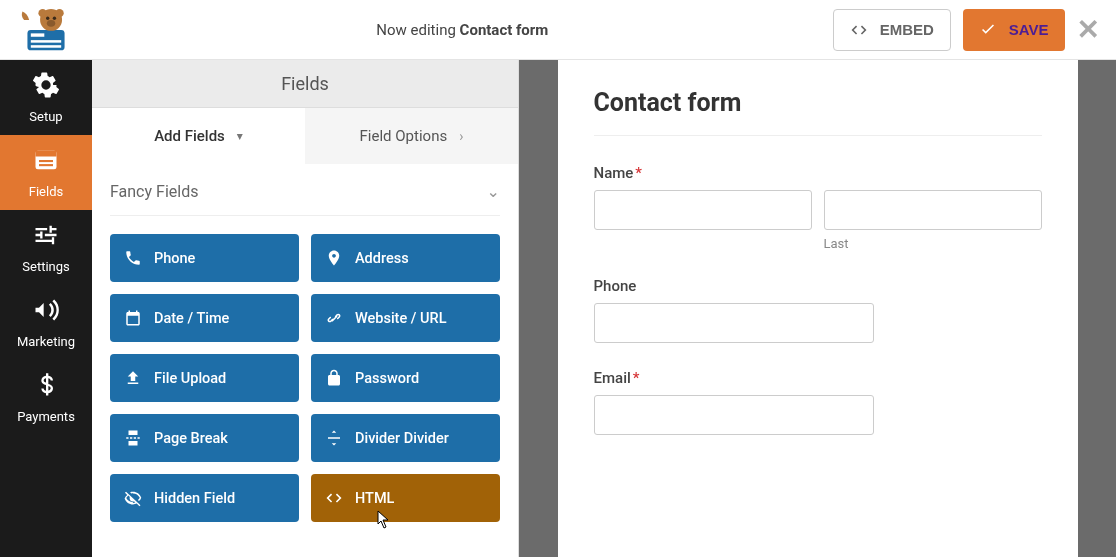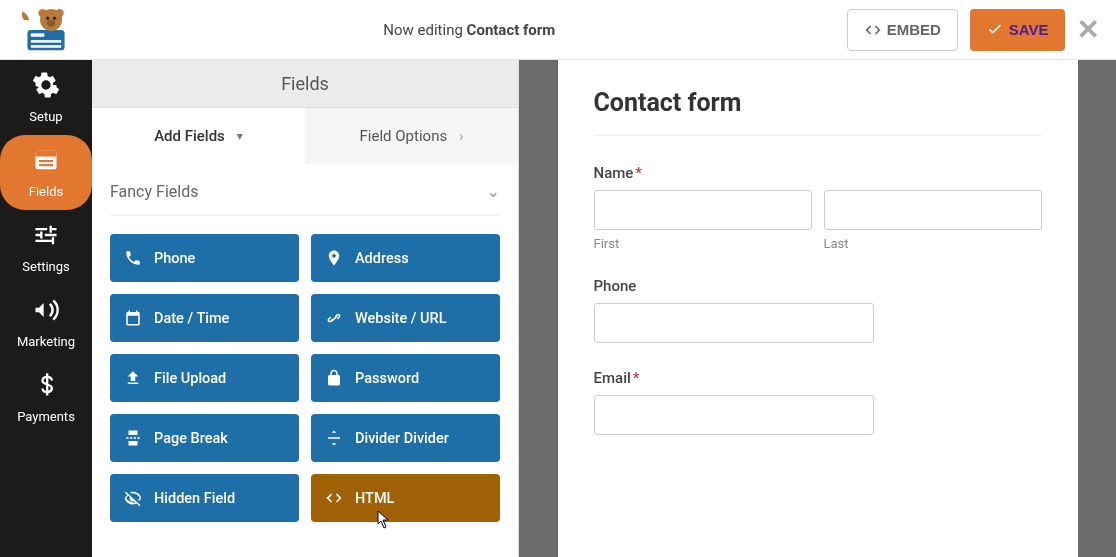--- a/index.html
+++ b/index.html
@@ -24,21 +24,21 @@
     .title-area {
       flex: 1;
       text-align: center;
       font-size: 15px;
       color: #444;
     }
     .title-area .prefix { font-weight: 400; }
     .title-area .name { font-weight: 700; }
     .btn {
       height: 42px; padding: 0 16px;
-      display: inline-flex; align-items: center; gap: 5px;
+      display: inline-flex; align-items: center; gap: 12px;
       font-size: 15px; font-weight: 600;
       border-radius: 4px; cursor: pointer; border: none;
     }
     .btn-embed {
       background: #fff; color: #666;
       border: 1px solid #ccc;
       margin-right: 12px;
     }
     .btn-save {
       background: #e27730; color: #4c1d95;
@@ -52,21 +52,21 @@
       flex: 1; display: flex; overflow: hidden;
     }
     
     .nav {
       width: 92px; background: #1b1b1b;
       display: flex; flex-direction: column;
     }
     .nav-item {
       height: 75px; display: flex; flex-direction: column;
       align-items: center; justify-content: center;
-      color: #fff; cursor: pointer; gap: 6px; border-radius: 25px;
+      color: #fff; cursor: pointer; gap: 6px;
     }
     .nav-item.active { background: #e27730; }
     .nav-icon svg { width: 28px; height: 28px; fill: #fff; }
     .nav-label { font-size: 13px; }
     
     .panel {
       width: 427px;
       display: flex; flex-direction: column;
       background: #ebebeb;
       border-right: 1px solid #ddd;
@@ -338,21 +338,20 @@
     <div class="preview">
       <h2>Contact form</h2>
       <hr>
       <div class="form-row">
         <span class="label">
           <span>Name</span><span class="req">*</span>
         </span>
         <div class="name-pair">
           <div class="name-col">
             <input class="input" type="text" style="">
-            <span class="sub-label">First</span>
           </div>
           <div class="name-col">
             <input class="input" type="text" style="">
             <span class="sub-label">Last</span>
           </div>
         </div>
       </div>
       <div class="form-row">
         <span class="label">Phone</span>
         <input class="input wide-input" type="text" style="">

